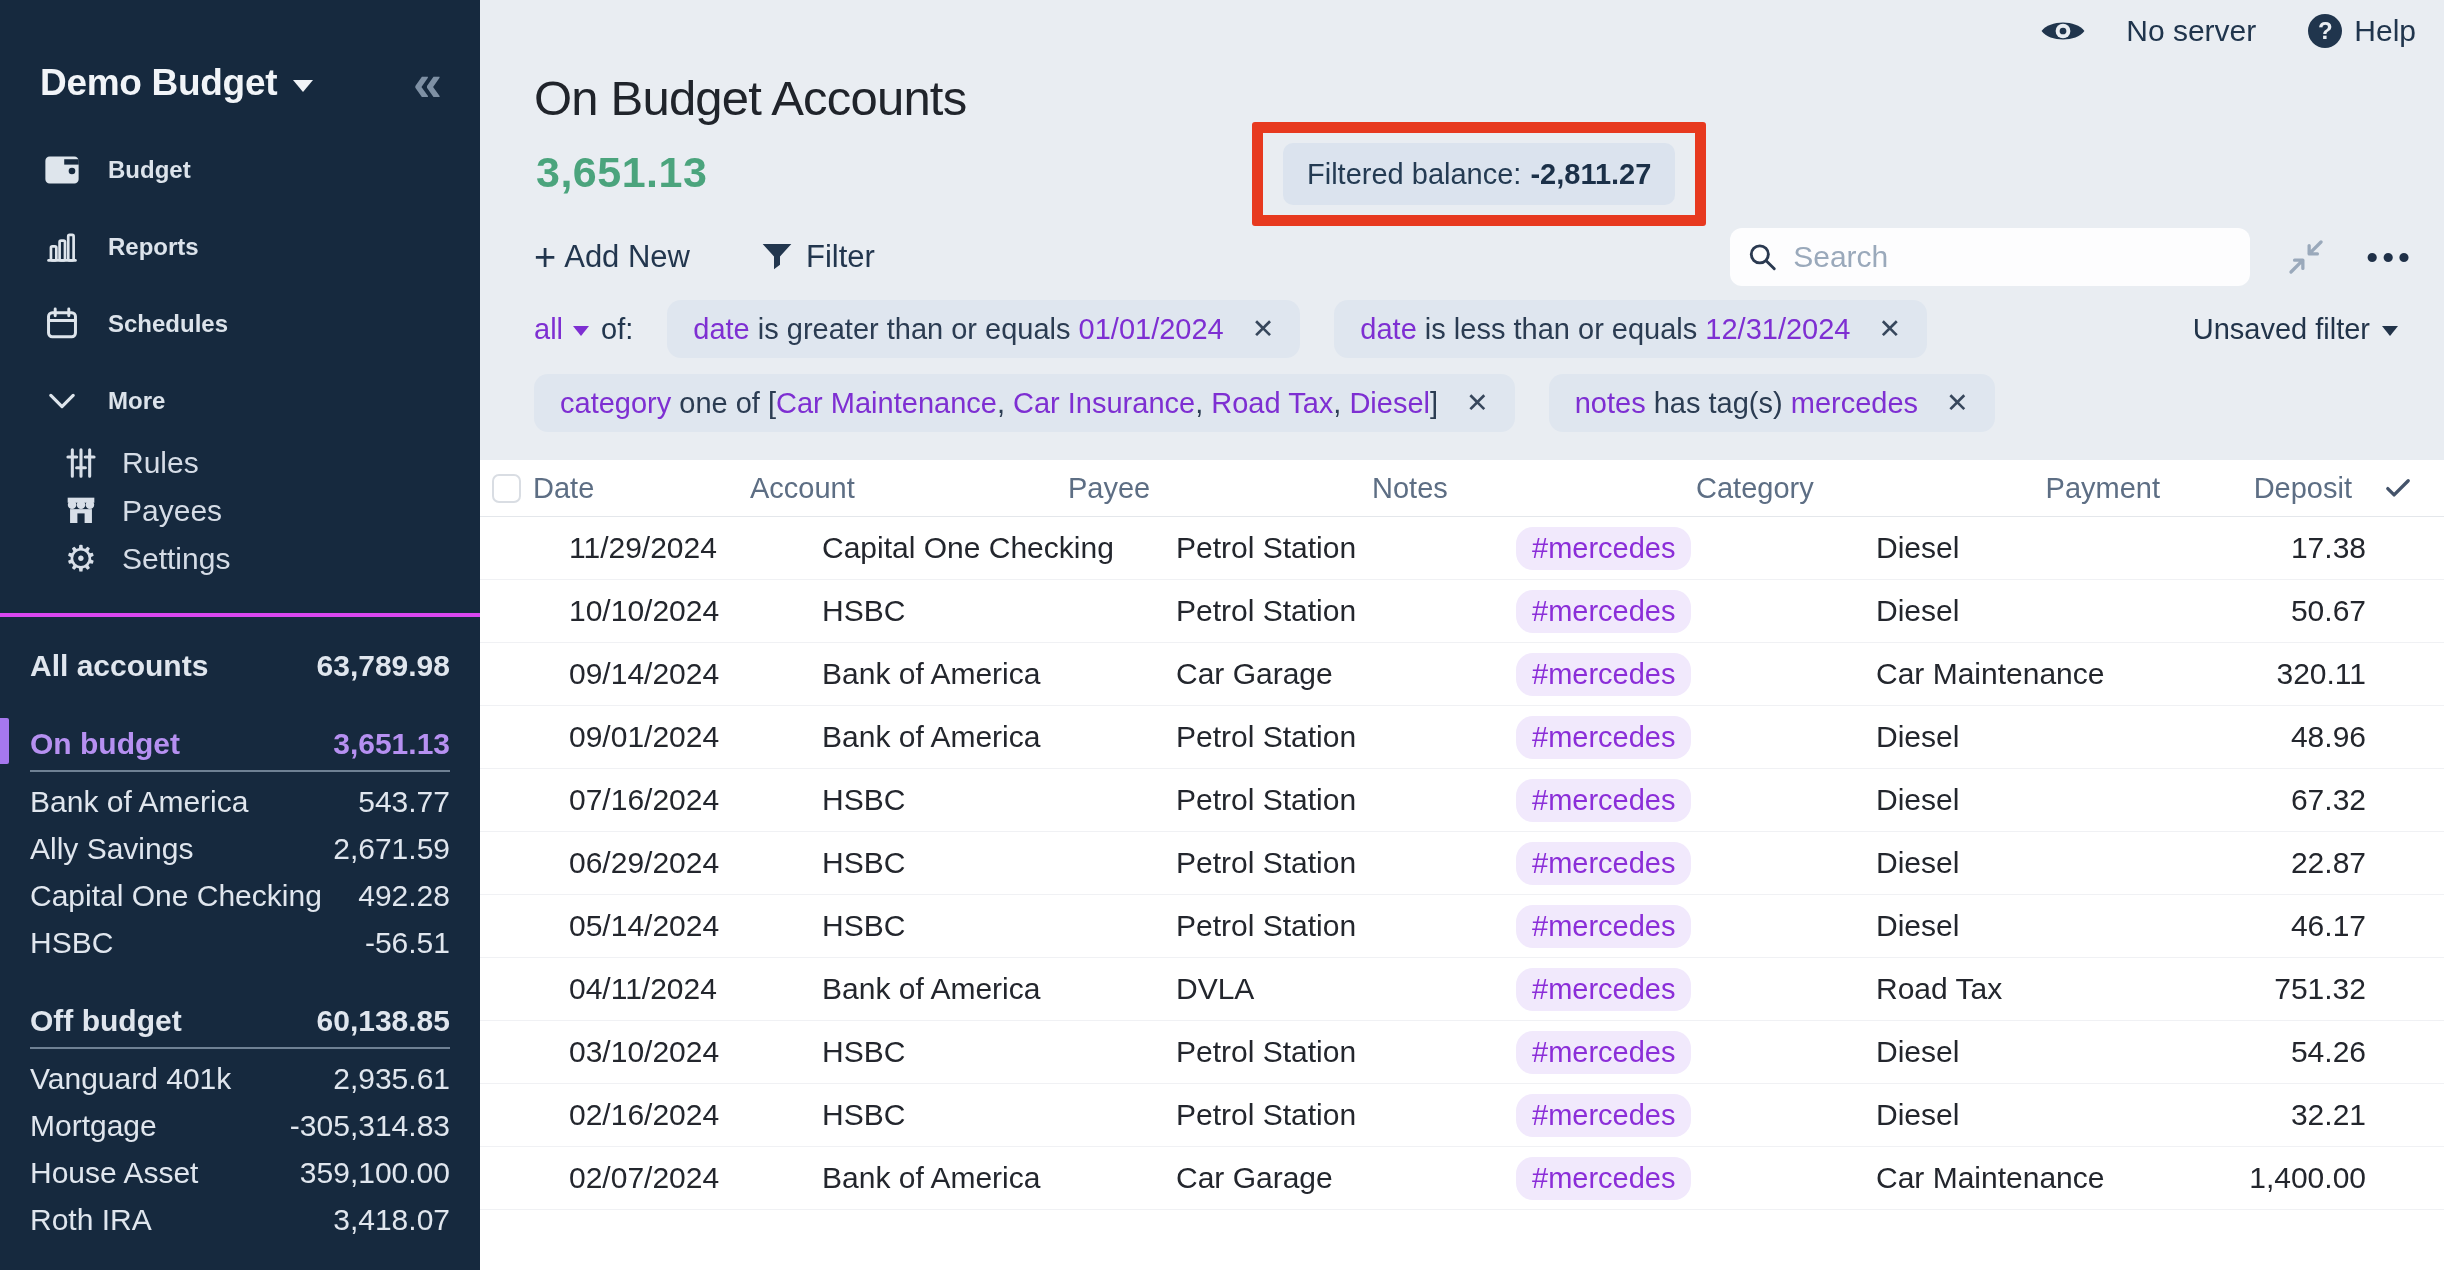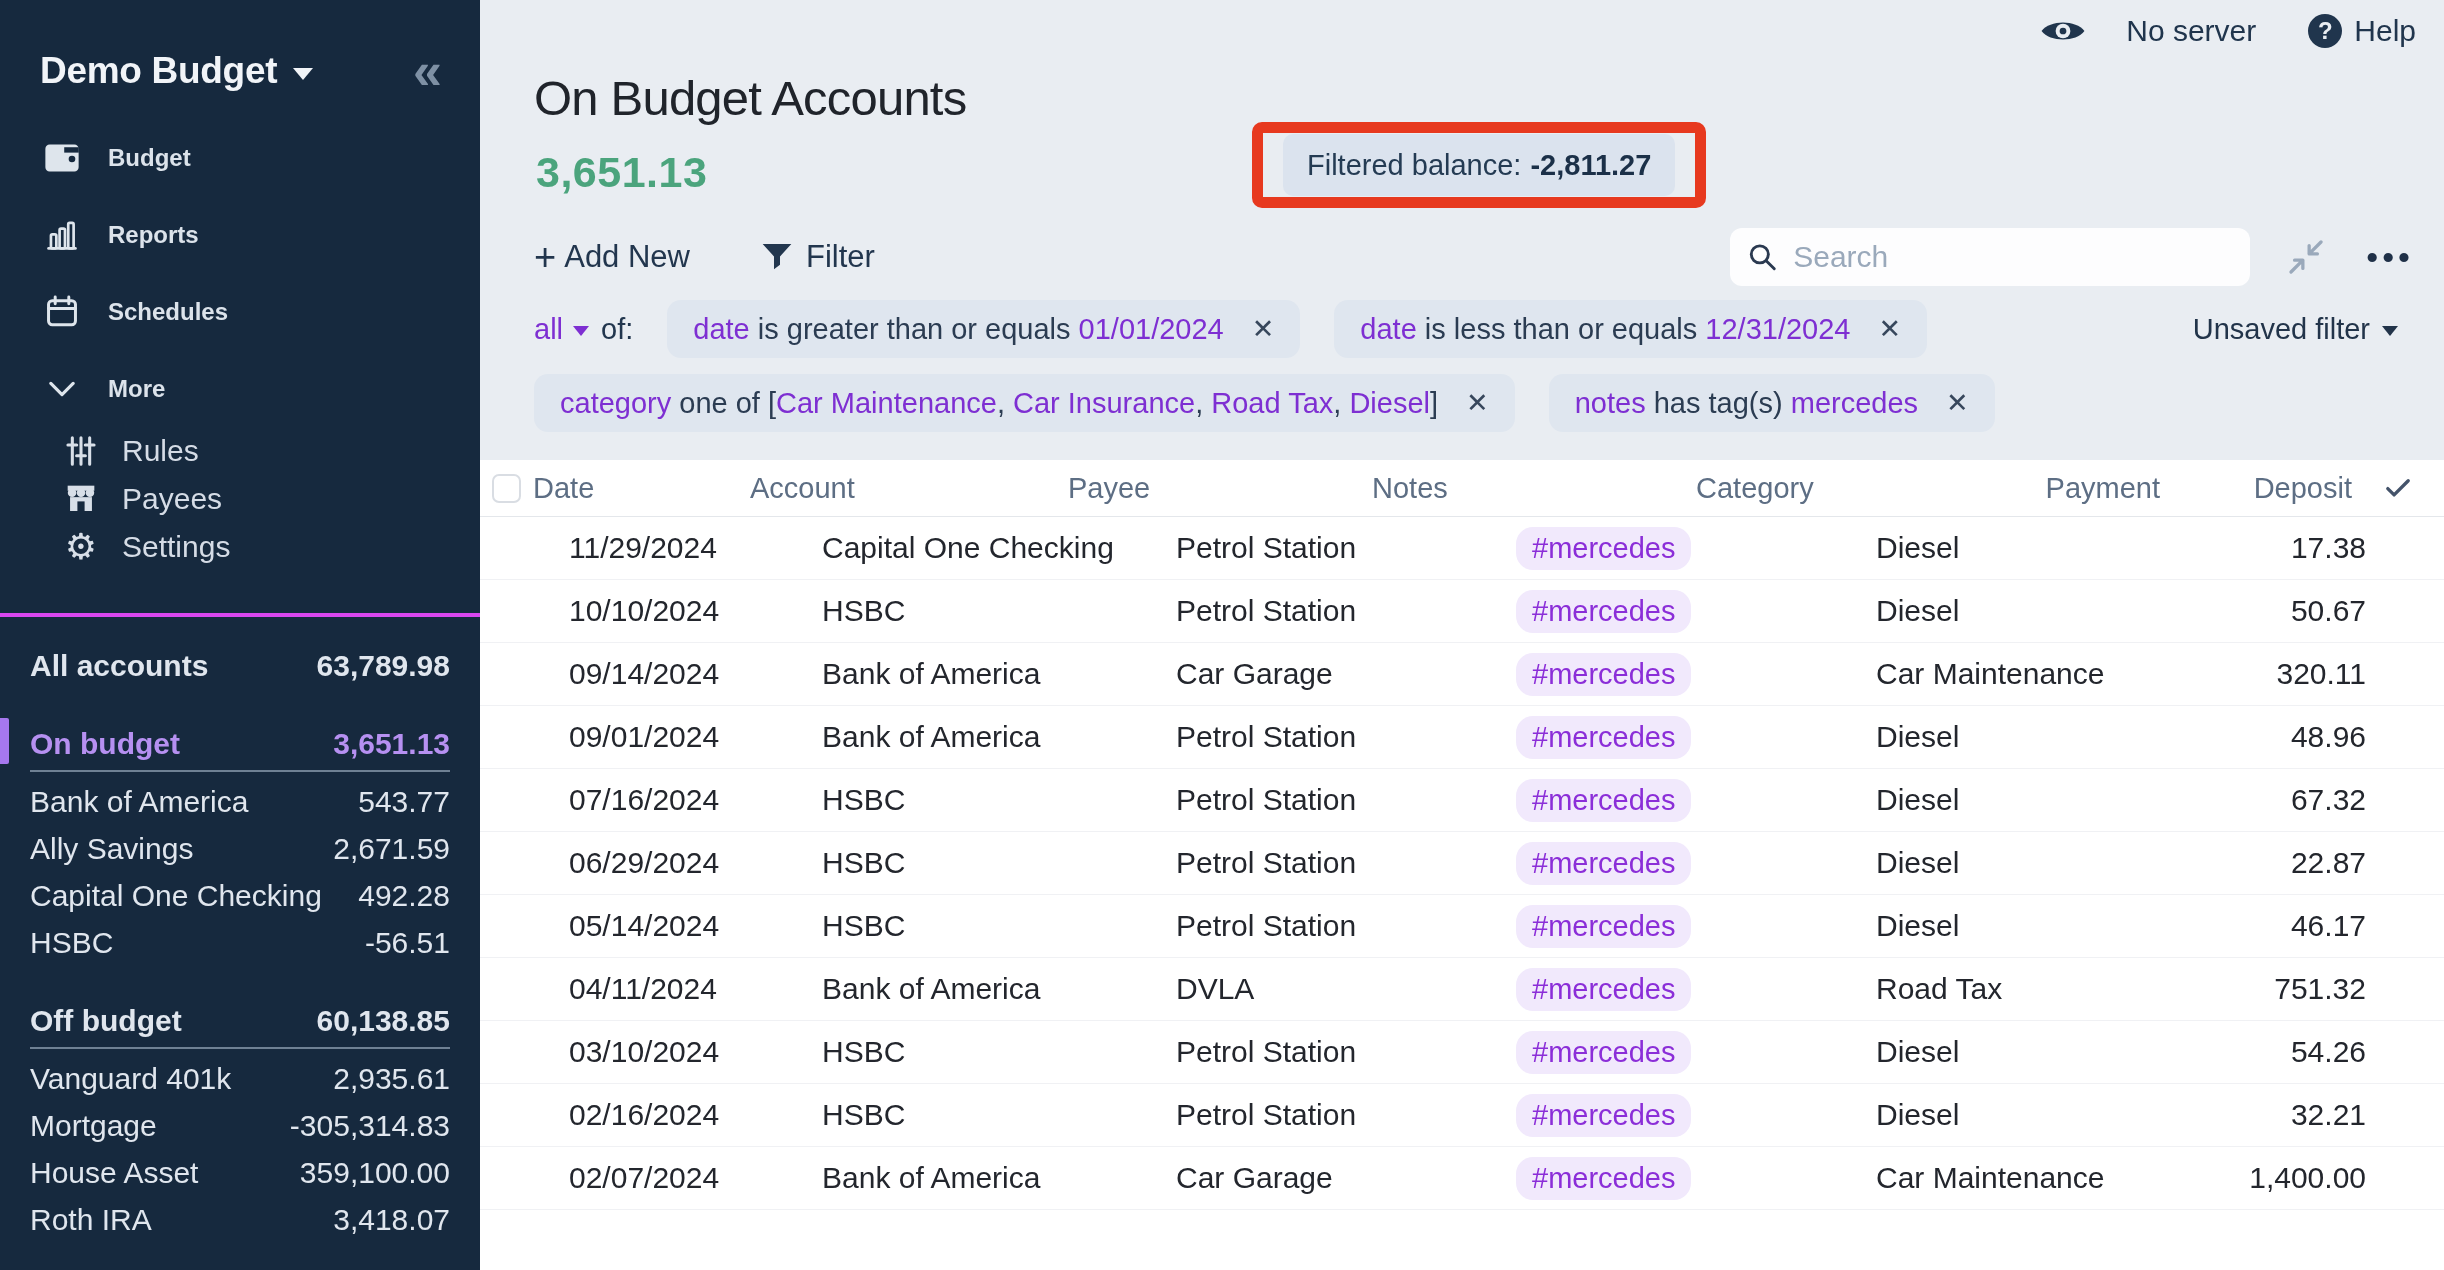--- a/index.html
+++ b/index.html
@@ -3,21 +3,21 @@
 <meta charset="utf-8">
 <style>
   html,body{margin:0;padding:0;}
   body{
     width:2444px;height:1270px;position:relative;overflow:hidden;
     background:#ffffff;font-family:"Liberation Sans",sans-serif;
     -webkit-font-smoothing:antialiased;
   }
   
   .sidebar{position:absolute;left:0;top:0;width:480px;height:1270px;background:#16293E;color:#D9E0E9;z-index:5;}
-  .sb-header{display:flex;align-items:center;padding:44px 38px 0 40px;height:54px;}
+  .sb-header{display:flex;align-items:center;padding:56px 38px 0 40px;height:54px;}
   .sb-title{font-size:37px;font-weight:bold;color:#F1F4F8;letter-spacing:-0.3px;}
   .caret{width:0;height:0;border-left:10px solid transparent;border-right:10px solid transparent;border-top:12px solid #F1F4F8;margin-left:16px;margin-top:6px;}
   .sb-collapse{margin-left:auto;color:#7E90A4;font-size:52px;line-height:40px;font-weight:bold;cursor:pointer;}
   .nav{margin-top:21px;}
   .nav-item{display:flex;align-items:center;height:77px;padding-left:40px;cursor:pointer;}
   .nav-item .ic{width:44px;display:flex;justify-content:center;align-items:center;color:#DEE5EC;}
   .nav-item .lbl{margin-left:24px;font-size:24px;font-weight:bold;color:#DCE3EB;}
   .subnav-item{display:flex;align-items:center;height:48px;padding-left:62px;cursor:pointer;}
   .subnav-item .ic{width:38px;display:flex;justify-content:center;align-items:center;color:#D8DFE8;}
   .subnav-item .lbl{margin-left:22px;font-size:30px;color:#D5DCE6;}
@@ -35,21 +35,21 @@
   .main{position:absolute;left:480px;top:0;right:0;bottom:0;background:#ffffff;}
   .main-top{position:absolute;top:0;left:0;right:0;height:460px;background:#E9EDF2;}
   .topbar{position:absolute;top:14px;right:28px;display:flex;align-items:center;color:#20354D;font-size:30px;}
   .topbar .eye{display:flex;align-items:center;cursor:pointer;}
   .noserver{margin-left:40px;cursor:pointer;}
   .helpbtn{margin-left:52px;display:flex;align-items:center;cursor:pointer;}
   .qcircle{width:34px;height:34px;border-radius:50%;background:#20354D;color:#E9EDF2;display:flex;align-items:center;justify-content:center;font-size:24px;font-weight:bold;}
   .helpbtn .lbl{margin-left:12px;}
   .page-title{position:absolute;top:70px;left:54px;font-size:49px;font-weight:normal;color:#20242B;letter-spacing:-0.8px;}
   .balance{position:absolute;top:148px;left:56px;font-size:43px;font-weight:bold;color:#4BA47D;letter-spacing:0.5px;}
-  .redbox{position:absolute;left:772px;top:122px;border:11px solid #E7391F;border-radius:10px;padding:1px 20px;display:flex;justify-content:flex-end;}
+  .redbox{position:absolute;left:772px;top:122px;border:11px solid #E7391F;border-radius:3px;padding:10px 20px;display:flex;justify-content:flex-end;}
   .fb-pill{background:#DBE3EE;border-radius:10px;height:62px;display:flex;align-items:center;padding:0 24px;font-size:29px;color:#243B53;white-space:nowrap;}
   .fb-pill b{margin-left:9px;color:#1B3048;}
   .toolbar{position:absolute;top:226px;left:54px;right:30px;height:62px;display:flex;align-items:center;}
   .addnew{display:flex;align-items:center;font-size:31px;color:#22364E;cursor:pointer;}
   .addnew .plus{font-size:38px;margin-right:8px;font-weight:normal;line-height:30px;}
   .filterbtn{display:flex;align-items:center;margin-left:72px;font-size:31px;color:#22364E;cursor:pointer;}
   .filterbtn .ic{margin-right:14px;display:flex;}
   .search{margin-left:auto;width:520px;height:58px;background:#FDFDFE;border-radius:12px;display:flex;align-items:center;padding:0 18px;box-sizing:border-box;}
   .search input{border:none;outline:none;background:transparent;font-size:30px;color:#2A3950;margin-left:14px;width:100%;font-family:"Liberation Sans",sans-serif;}
   .search input::placeholder{color:#9AA9BB;}

